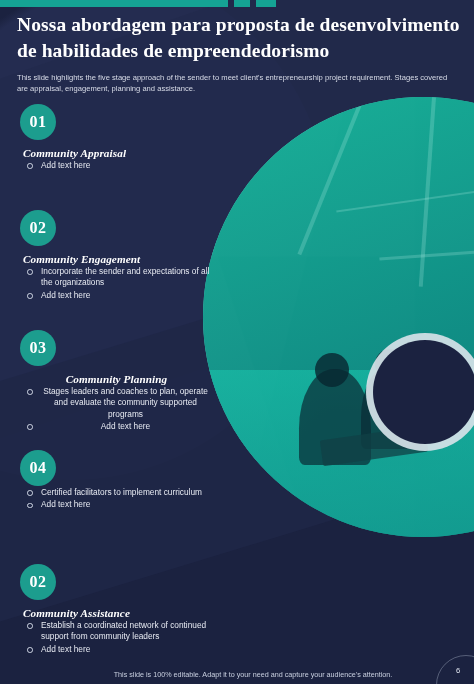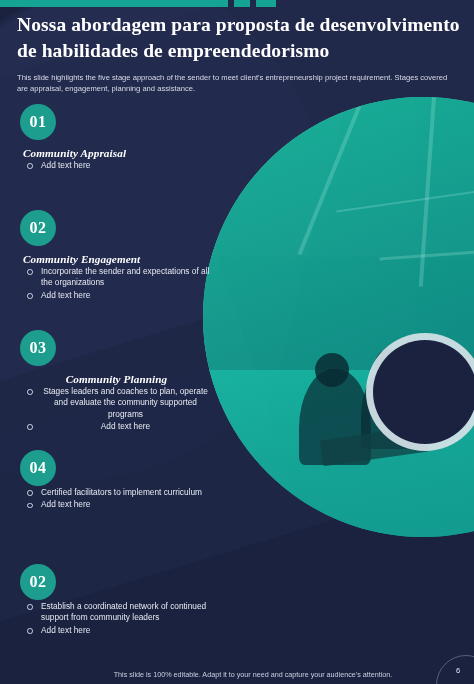--- a/index.html
+++ b/index.html
@@ -325,20 +325,21 @@
   <div class="step" style="top:450px;">
     <div class="badge">04</div>
     <ul class="bullets">
       <li>Certified facilitators to implement curriculum</li>
       <li>Add text here</li>
     </ul>
   </div>
 
   <div class="step" style="top:564px;">
     <div class="badge">02</div>
+    <div class="step-title">Community Assistance</div>
     <ul class="bullets">
       <li>Establish a coordinated network of continued support from community leaders</li>
       <li>Add text here</li>
     </ul>
   </div>
 
   <div class="footer-note">This slide is 100% editable. Adapt it to your need and capture your audience's attention.</div>
   <div class="page-num-arc"></div>
   <div class="page-num">6</div>
 

